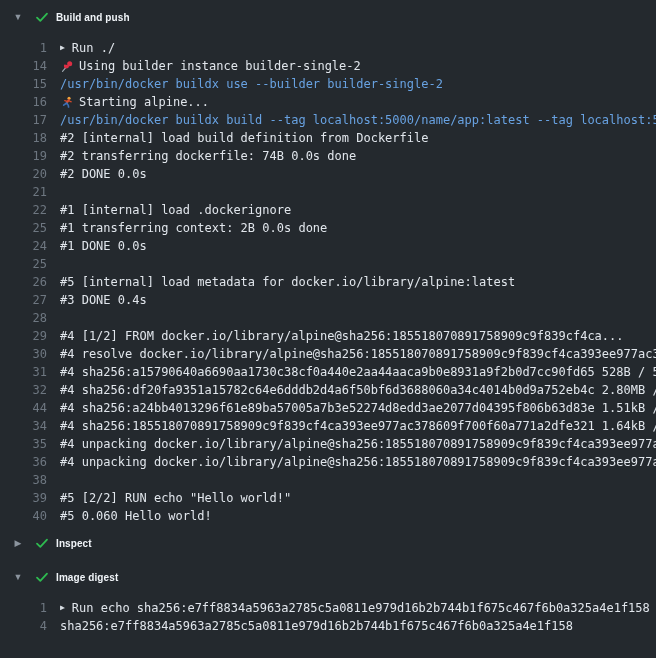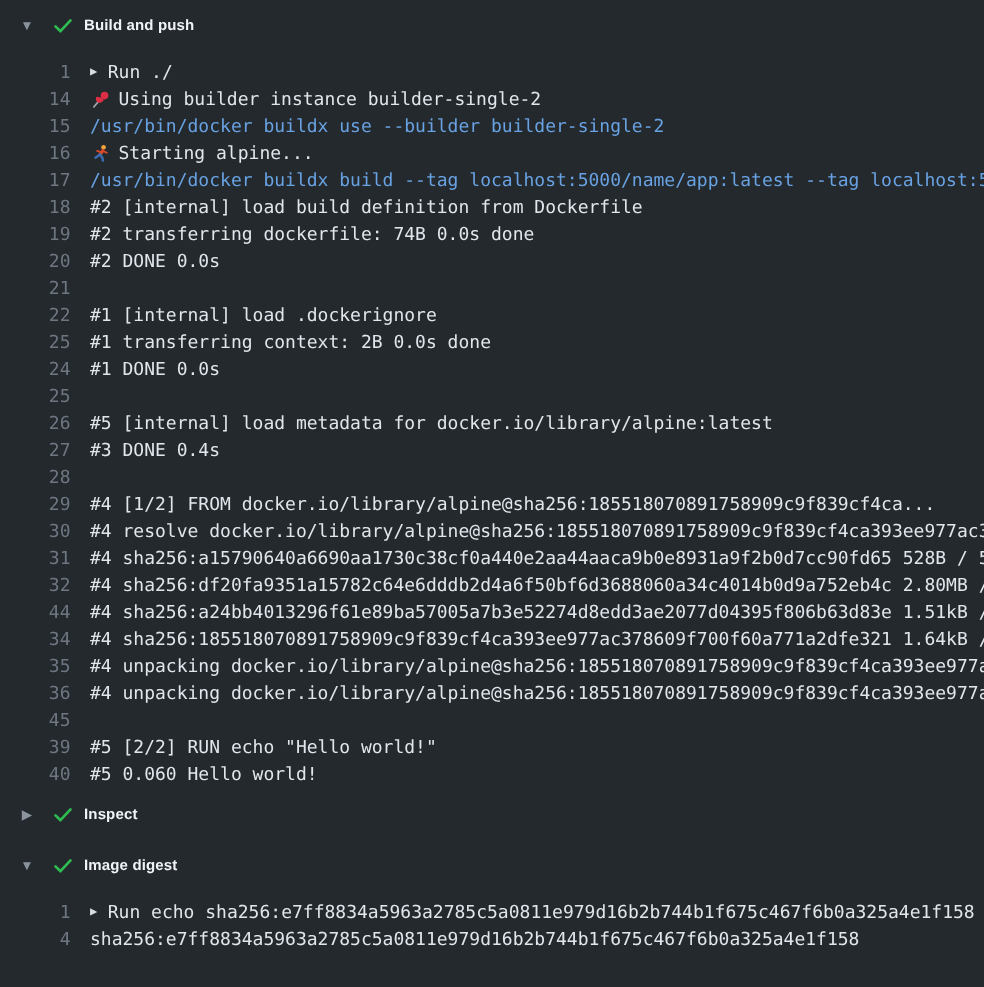--- a/index.html
+++ b/index.html
@@ -188,21 +188,21 @@
     <span class="content"><span class="t-default">#4 unpacking docker.io/library/alpine@sha256:185518070891758909c9f839cf4ca393ee977ac</span></span>
   </div>
 
   <div class="row">
     <span class="num">36</span>
     <span class="content"><span class="t-default">#4 unpacking docker.io/library/alpine@sha256:185518070891758909c9f839cf4ca393ee977ac</span></span>
   </div>
 
 
   <div class="row">
-    <span class="num">45</span>
+    <span class="num">38</span>
     <span class="content"><span class="t-default"></span></span>
   </div>
 
   <div class="row">
     <span class="num">39</span>
     <span class="content"><span class="t-default">#5 [2/2] RUN echo "Hello world!"</span></span>
   </div>
 
   <div class="row">
     <span class="num">40</span>

